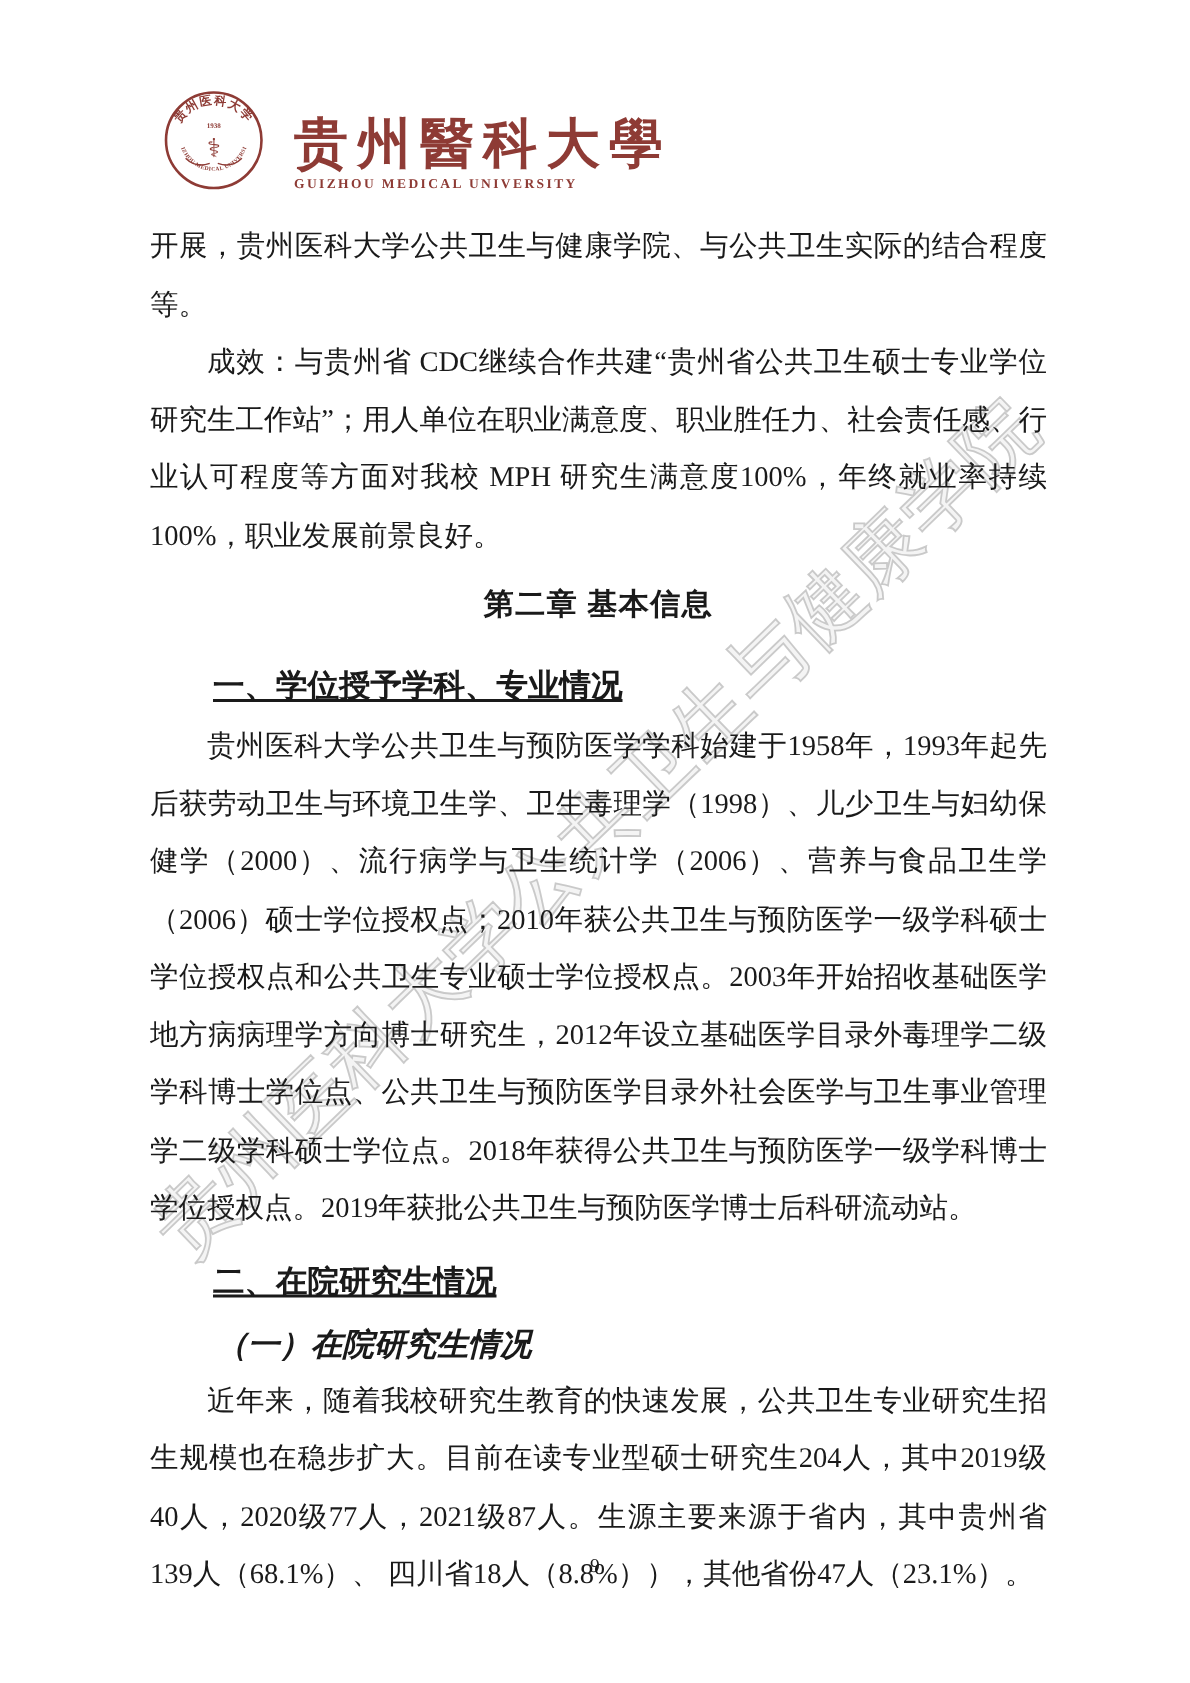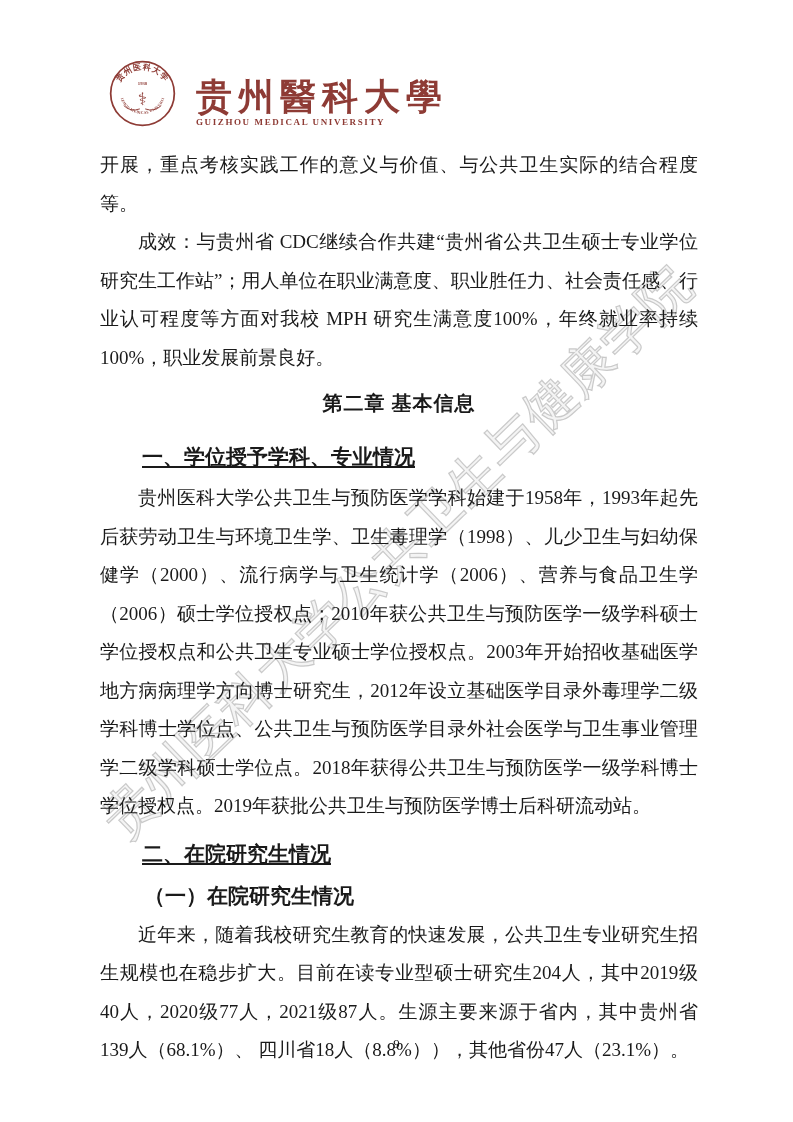--- a/index.html
+++ b/index.html
@@ -55,21 +55,21 @@
     letter-spacing:1px;
   }
   .sec{
     margin:8px 0 2px 0;
     font-size:21px;line-height:40px;
     font-weight:bold;padding-left:2em;text-indent:0;text-decoration:underline;
   }
   .subsec{
     margin:2px 0 0 0;
     font-size:21px;line-height:40px;
-    font-weight:bold;padding-left:2.1em;text-indent:0;
+    font-weight:bold;padding-left:2.1em;text-indent:0;font-style:italic;
   }
   
   .pagenum{
     position:absolute;left:0;top:1036px;width:100%;
     text-align:center;font-size:13px;color:#1a1a1a;z-index:2;
   }
 </style>
 </head>
 <body>
 
@@ -94,21 +94,21 @@
       <textPath href="#arcBot" startOffset="50%" text-anchor="middle">GUIZHOU MEDICAL UNIVERSITY</textPath>
     </text>
   </svg>
 
   <div class="logo-text">
     <div class="logo-zh">贵州醫科大學</div>
     <div class="logo-en">GUIZHOU MEDICAL UNIVERSITY</div>
   </div>
 
   <main class="content">
-    <p class="para no-indent">开展，重点考核实践工作的意义与价值、与公共卫生实际的结合程度等。</p>
+    <p class="para no-indent">开展，贵州医科大学公共卫生与健康学院、与公共卫生实际的结合程度等。</p>
     <p class="para">成效：与贵州省 CDC继续合作共建“贵州省公共卫生硕士专业学位研究生工作站”；用人单位在职业满意度、职业胜任力、社会责任感、行业认可程度等方面对我校 MPH 研究生满意度100%，年终就业率持续100%，职业发展前景良好。</p>
     <h1 class="chapter">第二章 基本信息</h1>
     <h2 class="sec">一、学位授予学科、专业情况</h2>
     <p class="para">贵州医科大学公共卫生与预防医学学科始建于1958年，1993年起先后获劳动卫生与环境卫生学、卫生毒理学（1998）、儿少卫生与妇幼保健学（2000）、流行病学与卫生统计学（2006）、营养与食品卫生学（2006）硕士学位授权点；2010年获公共卫生与预防医学一级学科硕士学位授权点和公共卫生专业硕士学位授权点。2003年开始招收基础医学地方病病理学方向博士研究生，2012年设立基础医学目录外毒理学二级学科博士学位点、公共卫生与预防医学目录外社会医学与卫生事业管理学二级学科硕士学位点。2018年获得公共卫生与预防医学一级学科博士学位授权点。2019年获批公共卫生与预防医学博士后科研流动站。</p>
     <h2 class="sec">二、在院研究生情况</h2>
     <h3 class="subsec">（一）在院研究生情况</h3>
     <p class="para">近年来，随着我校研究生教育的快速发展，公共卫生专业研究生招生规模也在稳步扩大。目前在读专业型硕士研究生204人，其中2019级40人，2020级77人，2021级87人。生源主要来源于省内，其中贵州省139人（68.1%）、 四川省18人（8.8%）），其他省份47人（23.1%）。</p>
   </main>
 
   <div class="pagenum">9</div>

